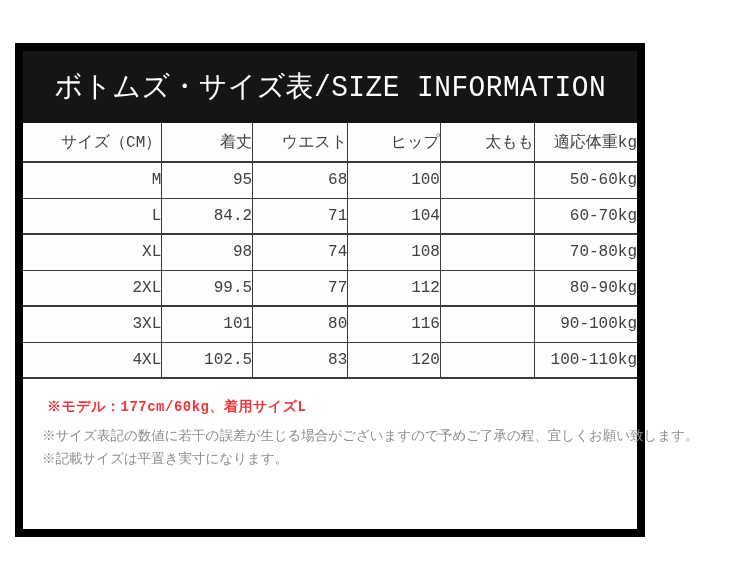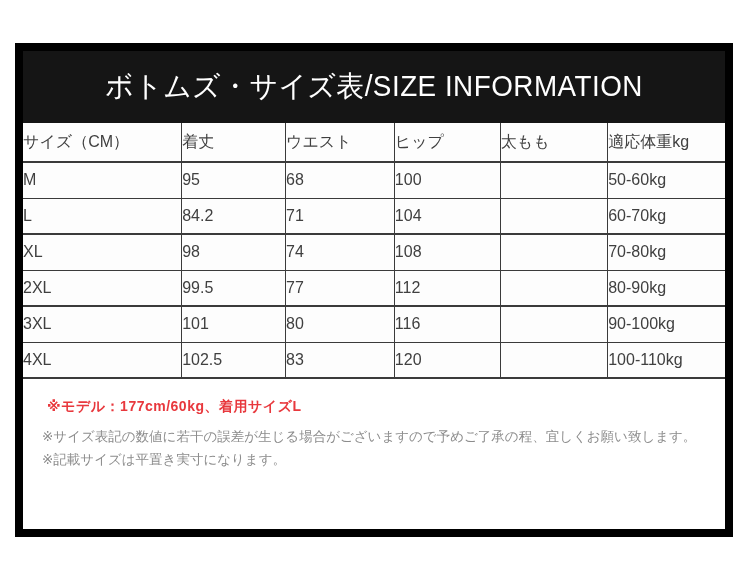--- a/index.html
+++ b/index.html
@@ -9,39 +9,39 @@
     --cell-text:#404040;
     --accent-red:#e8383d;
     --note-gray:#8c8c8c;
     --page-bg:#ffffff;
   }
   *{box-sizing:border-box;margin:0;padding:0;}
   html,body{width:750px;height:568px;background:var(--page-bg);}
   body{font-family:"Liberation Sans","DejaVu Sans",sans-serif;position:relative;overflow:hidden;}
 
   .frame{
-    position:absolute;left:15px;top:43px;width:718px;height:494px;
-    border:8px solid var(--frame-border);background:#fff;
+    position:absolute;left:15px;top:43px;width:630px;height:494px;
+    border:8px solid var(--frame-border);background:#fff;font-family:Liberation Mono, monospace;
   }
   .title-band{
     height:72px;background:var(--band-bg);
     display:flex;align-items:center;justify-content:center;
   }
   .title{
     color:#ffffff;font-size:29px;letter-spacing:0.5px;font-weight:400;
     transform:scaleX(0.96);white-space:nowrap;
   }
 
   table.size-table{
     width:100%;border-collapse:collapse;table-layout:fixed;
     background:#fdfdfd;
   }
   .size-table th,.size-table td{
     border:1px solid var(--table-line);
-    text-align:left;vertical-align:middle;
+    text-align:right;vertical-align:middle;
     color:var(--cell-text);font-size:16px;font-weight:400;
     height:36px;overflow:hidden;white-space:nowrap;
   }
   .size-table thead th{height:39px;border-bottom-width:2px;}
   .size-table tbody tr:nth-child(2n+3) td{border-top-width:2px;}
   .size-table tbody tr:last-child td{border-bottom-width:2px;}
   
   .size-table th:first-child,.size-table td:first-child{border-left:none;}
   .size-table th:last-child,.size-table td:last-child{border-right:none;}
   .size-table thead th{border-top:none;}

